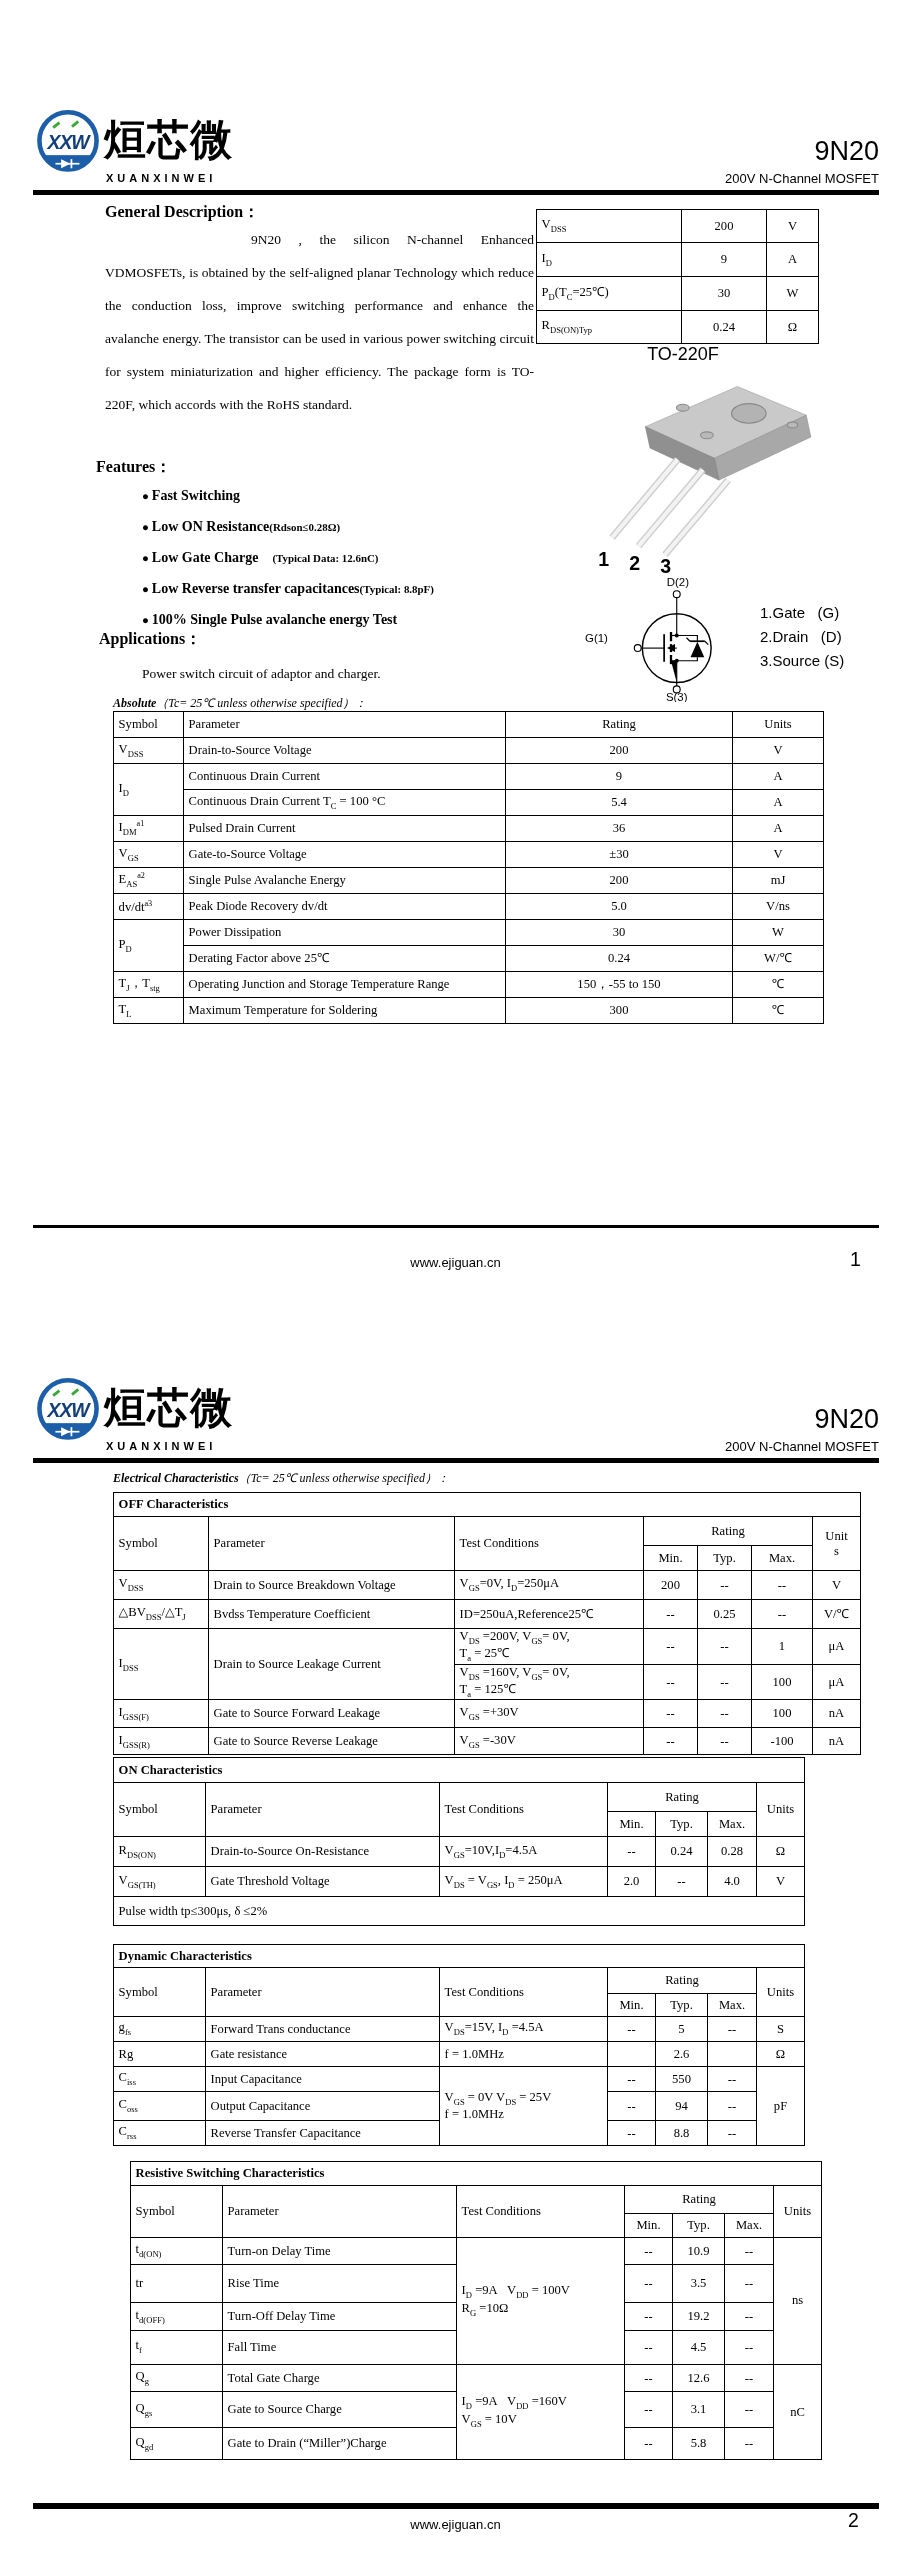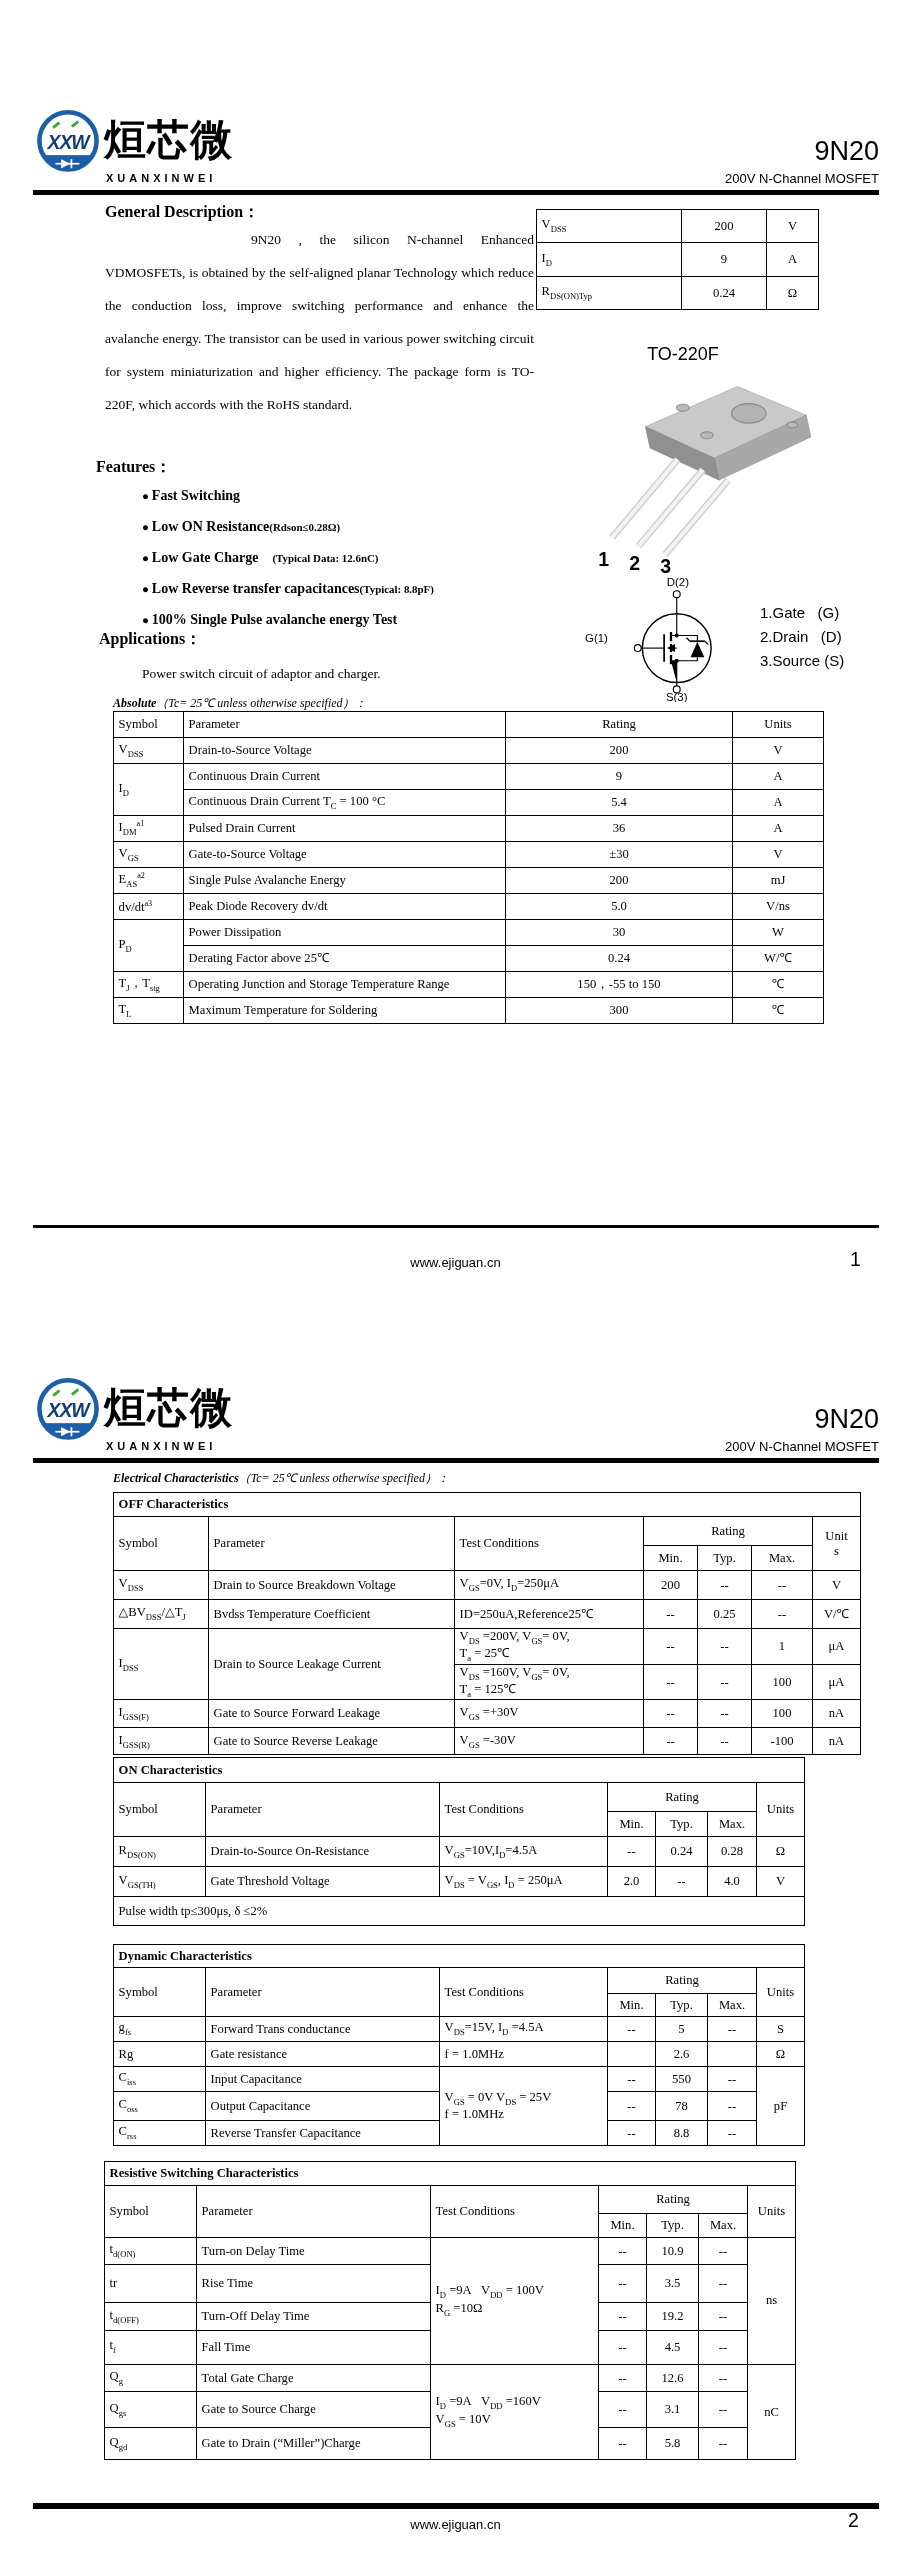--- a/index.html
+++ b/index.html
@@ -89,20 +89,25 @@
         <tr style="height: 33px;">
           <td class="sym">V<sub>DSS</sub></td>
           <td class="num">200</td>
           <td class="num">V</td>
         </tr>
         <tr style="height: 34px;">
           <td class="sym">I<sub>D</sub></td>
           <td class="num">9</td>
           <td class="num">A</td>
         </tr>
+        <tr style="height: 34px;">
+          <td class="sym">P<sub>D</sub>(T<sub>C</sub>=25℃)</td>
+          <td class="num">30</td>
+          <td class="num">W</td>
+        </tr>
         <tr style="height: 33px;">
           <td class="sym">R<sub>DS(ON)Typ</sub></td>
           <td class="num">0.24</td>
           <td class="num">Ω</td>
         </tr>
       </tbody>
     </table>
 
   <div class="abs pkg-title" style="left:574px;top:344px">TO-220F</div>
   <svg class="abs" style="left:565px;top:372px" width="247" height="207" viewBox="0 0 430 360">
@@ -455,34 +460,34 @@
           <td rowspan="3" class="cond">V<sub>GS</sub> = 0V V<sub>DS</sub> = 25V<br>f = 1.0MHz</td>
           <td class="num">--</td>
           <td class="num">550</td>
           <td class="num">--</td>
           <td rowspan="3" class="unit">pF</td>
         </tr>
         <tr style="height: 29px;">
           <td class="sym">C<sub>oss</sub></td>
           <td class="par">Output Capacitance</td>
           <td class="num">--</td>
-          <td class="num">78</td>
+          <td class="num">94</td>
           <td class="num">--</td>
         </tr>
         <tr style="height: 25px;">
           <td class="sym">C<sub>rss</sub></td>
           <td class="par">Reverse Transfer Capacitance</td>
           <td class="num">--</td>
           <td class="num">8.8</td>
           <td class="num">--</td>
         </tr>
       </tbody>
     </table>
 
-  <table class="sheet char" style="left:104px;top:2161px">
+  <table class="sheet char" style="left:130px;top:2161px">
       <colgroup>
         <col style="width: 92px;">
         <col style="width: 234px;">
         <col style="width: 168px;">
         <col style="width: 48px;">
         <col style="width: 52px;">
         <col style="width: 49px;">
         <col style="width: 48px;">
       </colgroup>
       <tbody>

